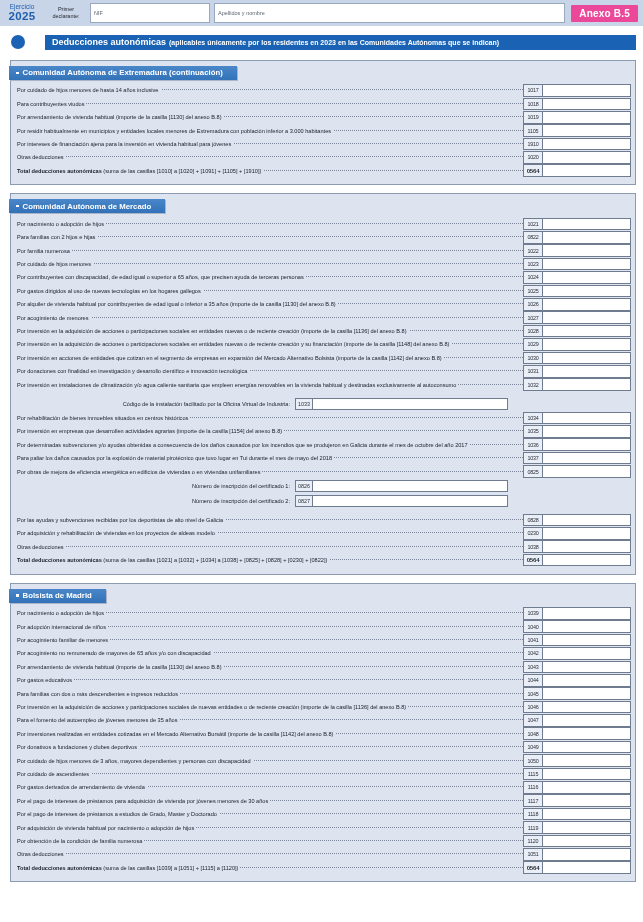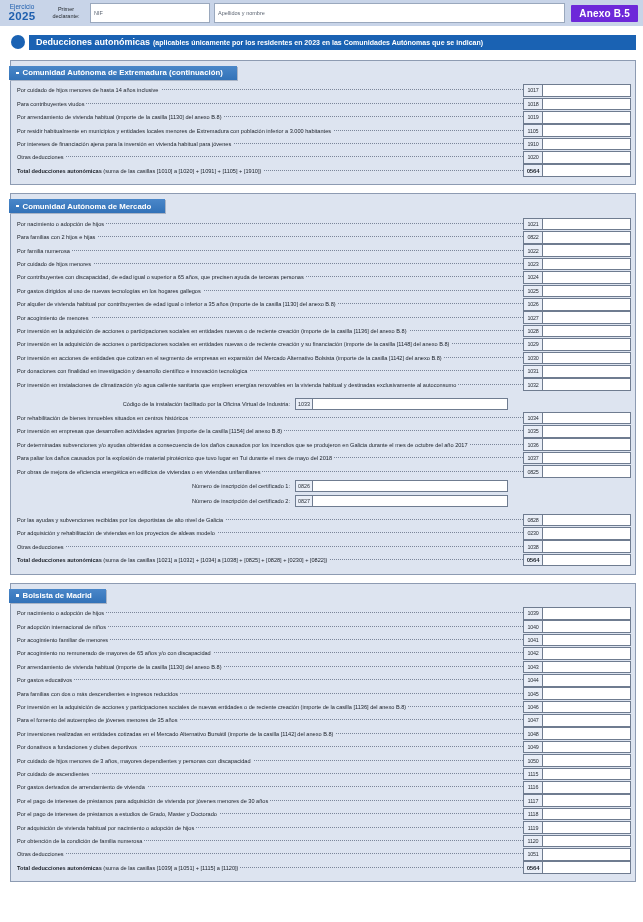--- a/index.html
+++ b/index.html
@@ -41,41 +41,41 @@
     margin: 3px 2px;
     font-size: 5.5px;
     color: #5d6673;
     padding: 2px 3px;
     display: flex; align-items: center;
   }
   .fld.nif { width: 120px; }
   .fld.nombre { flex: 1; margin-right: 6px; }
   .anexo {
     align-self: center;
-    background: #6d28d9;
+    background: #ec4899;
     color: #fff;
     font-size: 10px; font-weight: bold;
     padding: 3px 8px;
     margin-right: 5px;
     border-radius: 1px;
     letter-spacing: .2px;
   }
 
   
   .titlerow {
     display: flex; align-items: center;
     margin-top: 6px; padding-left: 11px;
     height: 20px;
   }
   .bigdot {
     width: 14px; height: 14px; border-radius: 50%;
     background: #1a62b3; flex: 0 0 auto;
   }
   .titlebar {
-    margin-left: 4px; flex: 1; margin-right: 7px;
+    margin-left: 20px; flex: 1; margin-right: 7px;
     height: 15px;
     background: #1a62b3;
     color: #fff;
     display: flex; align-items: center;
     padding-left: 7px;
   }
   .titlebar .strong { font-size: 9px; font-weight: bold; }
   .titlebar .light  { font-size: 7px; font-weight: bold; margin-left: 3px; }
 
   

